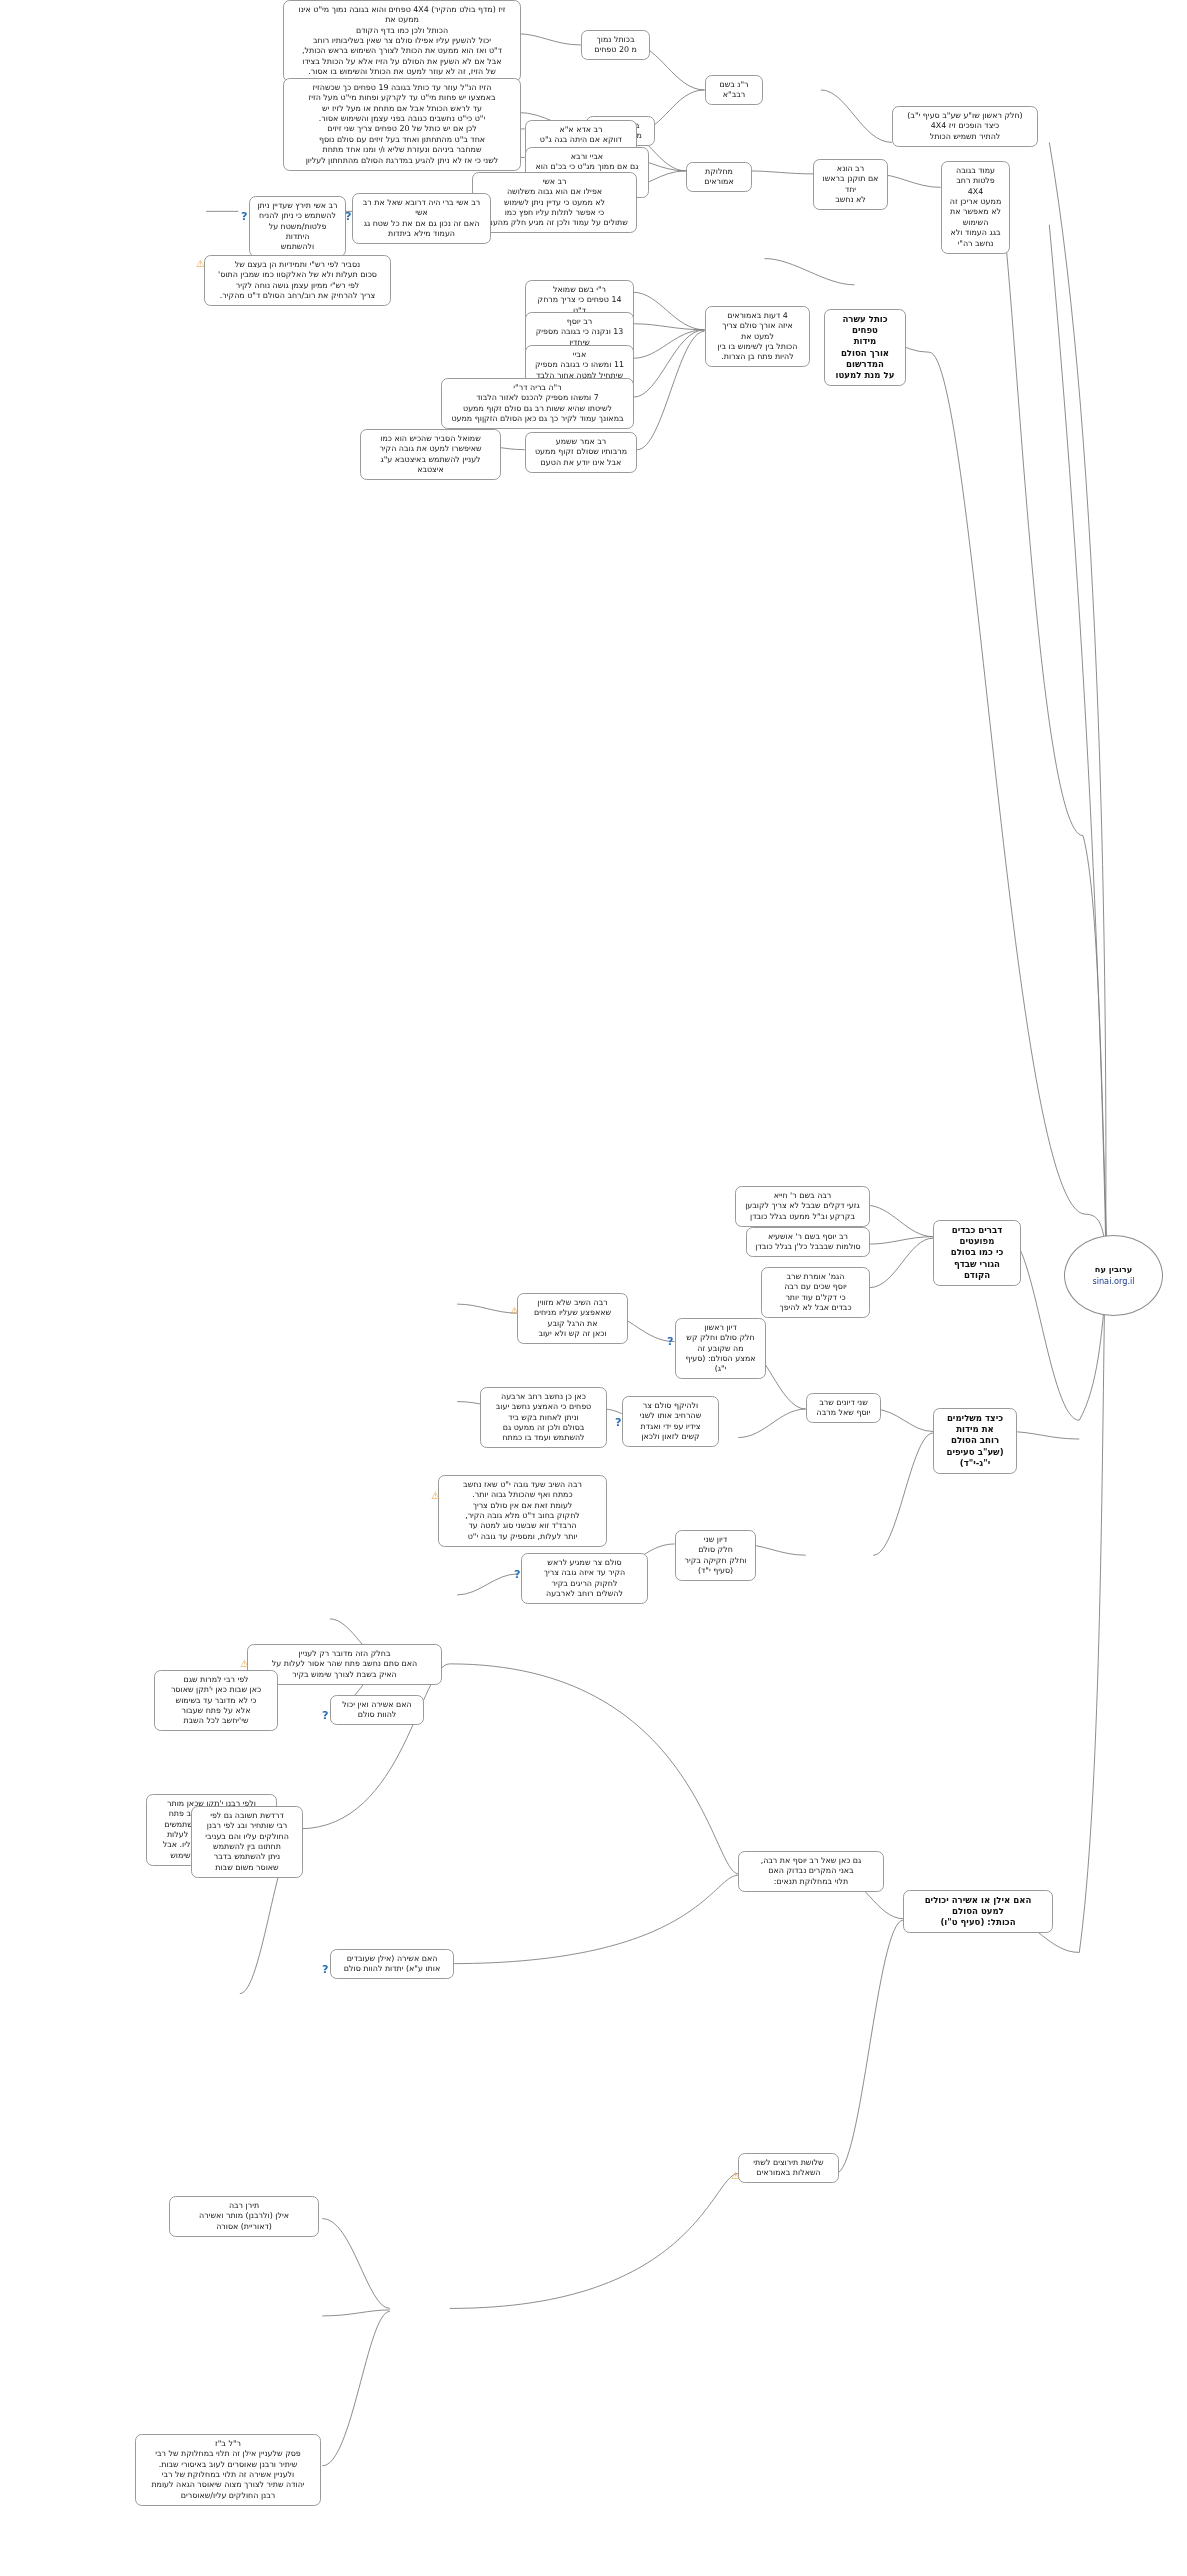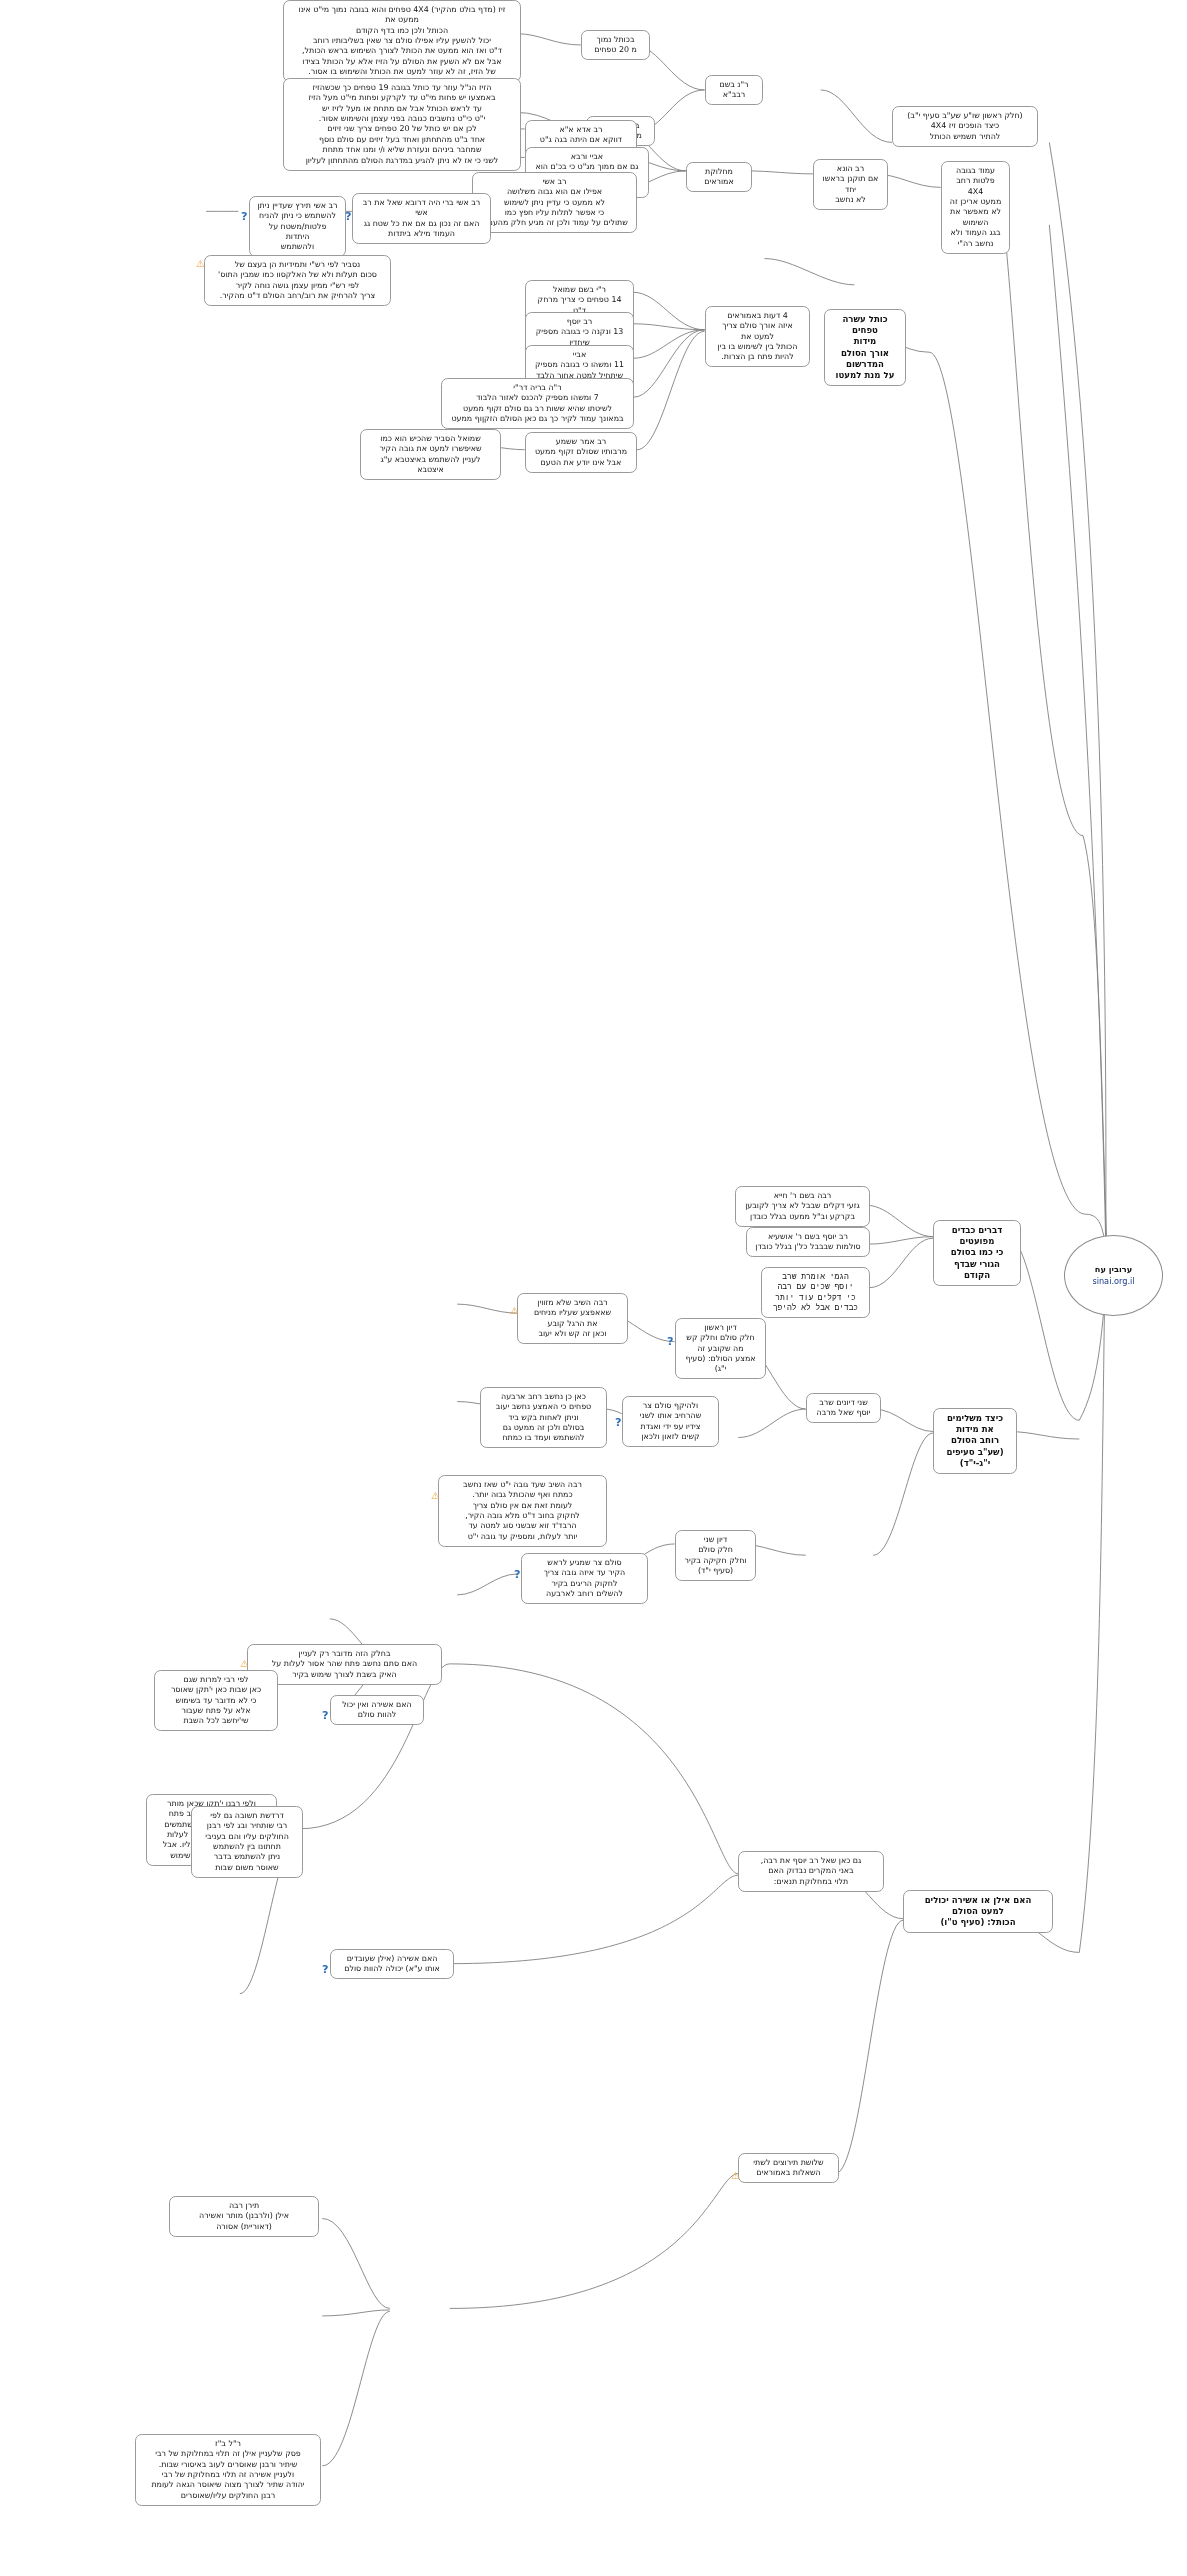--- a/index.html
+++ b/index.html
@@ -222,21 +222,21 @@
 כי כמו בסולם
 הגורי שבדף הקודם</div>
 
 <div class="node" style="left:735px;top:1186px;width:135px;">רבה בשם ר' חייא
 גזעי דקלים שבבל לא צריך לקובען
 בקרקע וב"ל ממעט בגלל כובדן</div>
 
 <div class="node" style="left:746px;top:1227px;width:124px;">רב יוסף בשם ר' אושעיא
 סולמות שבבבל כל'ן בגלל כובדן</div>
 
-<div class="node" style="left:761px;top:1267px;width:109px;font-family:Liberation Mono, monospace;">הגמ' אומרת שרב
+<div class="node" style="left:761px;top:1267px;width:109px;">הגמ' אומרת שרב
 יוסף שכים עם רבה
 כי דקל'ם עוד יותר
 כבדים אבל לא להיפך</div>
 
 <div class="node big" style="left:933px;top:1408px;width:84px;">כיצד משלימים
 את מידות
 רוחב הסולם
 (שע"ב סעיפים י"ג-י"ד)</div>
 
 <div class="node" style="left:806px;top:1393px;width:75px;">שני דיונים שרב
@@ -317,21 +317,21 @@
 <div class="node" style="left:191px;top:1806px;width:112px;">דרדשת תשובה גם לפי
 רבי שותחיר ובג לפי רבנן
 החולקים עליו והם בעניבי
 תחתונו בין להשתמש
 ניתן להשתמש בדבר
 שאוסר משום שבות</div>
 
 
 
 <div class="node" style="left:330px;top:1949px;width:124px;">האם אשירה (אילן שעובדים
-אותו ע"א) יכולה להוות סולם</div>
+אותו ע"א) יתדות להוות סולם</div>
 
 <div class="badge q" style="left:322px;top:1964px;">?</div>
 
 <div class="node" style="left:738px;top:1851px;width:146px;">גם כאן שאל רב יוסף את רבה,
 באני המקרים נבדוק האם
 תלוי במחלוקת תנאים:</div>
 
 <div class="node big" style="left:903px;top:1890px;width:150px;">האם אילן או אשירה יכולים
 למעט הסולם
 הכותל: (סעיף ט"ו)</div>

